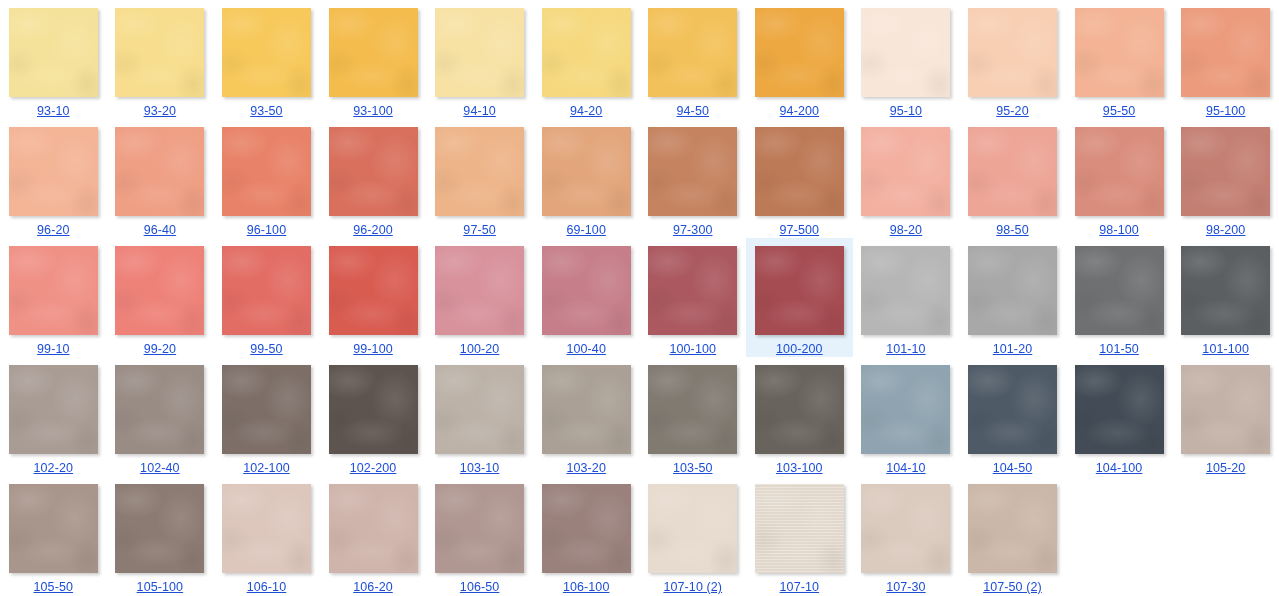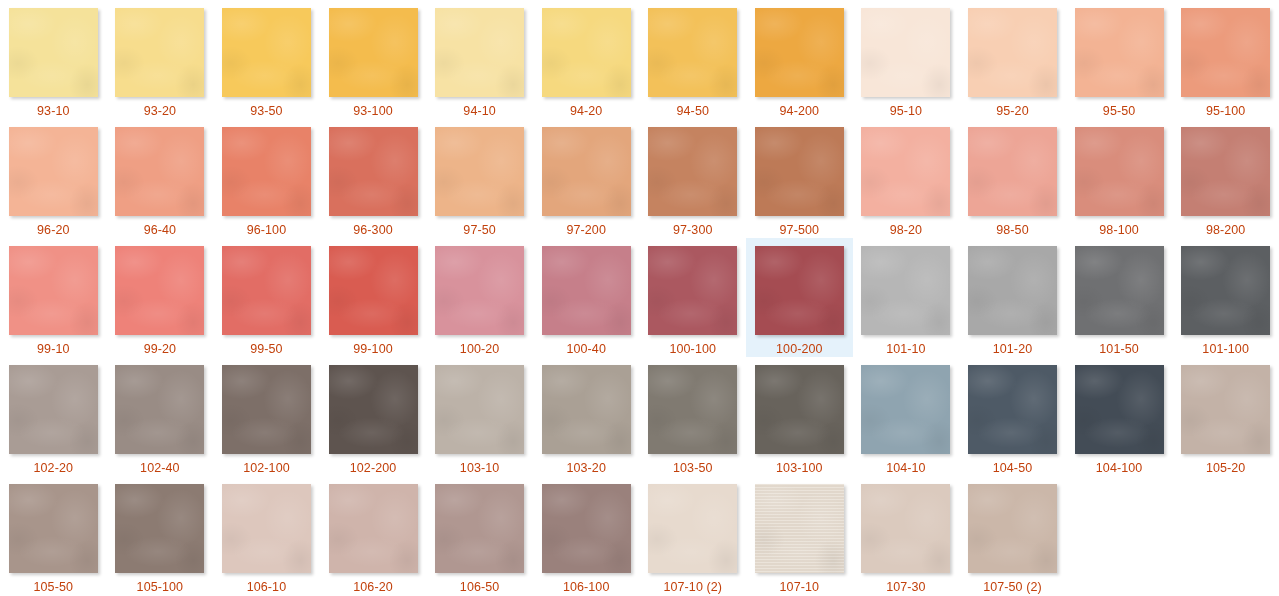--- a/index.html
+++ b/index.html
@@ -68,24 +68,25 @@
       rgba(255,255,255,0.22) 0px,
       rgba(255,255,255,0.22) 1px,
       rgba(0,0,0,0.025) 1px,
       rgba(0,0,0,0.025) 3px
     );
   }
   .swatch-label {
     margin-top: 7px;
     font-size: 12.5px;
     line-height: 14px;
-    color: #c2410c;
+    color: #1d4ed8;
     text-align: center;
     white-space: nowrap;
     letter-spacing: 0.1px;
+    text-decoration: underline;
   }
 </style>
 </head>
 <body>
 
 <div class="swatch-grid">
     <div class="swatch-cell">
       <div class="swatch-chip" style="background-color: rgb(245, 226, 154);"></div>
       <div class="swatch-label">93-10</div>
     </div>
@@ -140,29 +141,29 @@
     <div class="swatch-cell">
       <div class="swatch-chip" style="background-color: rgb(239, 159, 132);"></div>
       <div class="swatch-label">96-40</div>
     </div>
     <div class="swatch-cell">
       <div class="swatch-chip" style="background-color: rgb(232, 130, 104);"></div>
       <div class="swatch-label">96-100</div>
     </div>
     <div class="swatch-cell">
       <div class="swatch-chip" style="background-color: rgb(217, 112, 93);"></div>
-      <div class="swatch-label">96-300</div>
+      <div class="swatch-label">96-200</div>
     </div>
     <div class="swatch-cell">
       <div class="swatch-chip" style="background-color: rgb(237, 180, 137);"></div>
       <div class="swatch-label">97-50</div>
     </div>
     <div class="swatch-cell">
       <div class="swatch-chip" style="background-color: rgb(227, 166, 124);"></div>
-      <div class="swatch-label">97-200</div>
+      <div class="swatch-label">69-100</div>
     </div>
     <div class="swatch-cell">
       <div class="swatch-chip" style="background-color: rgb(197, 131, 96);"></div>
       <div class="swatch-label">97-300</div>
     </div>
     <div class="swatch-cell">
       <div class="swatch-chip" style="background-color: rgb(189, 122, 87);"></div>
       <div class="swatch-label">97-500</div>
     </div>
     <div class="swatch-cell">

